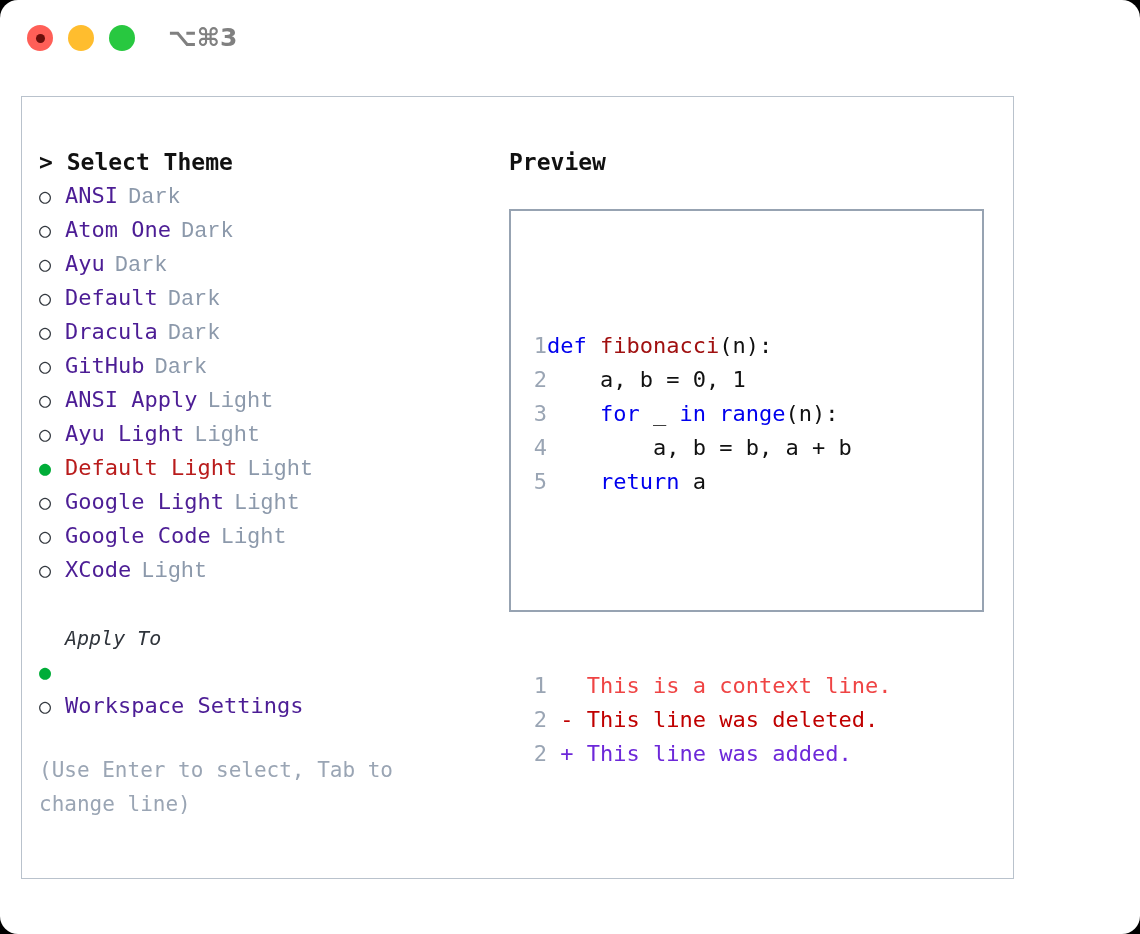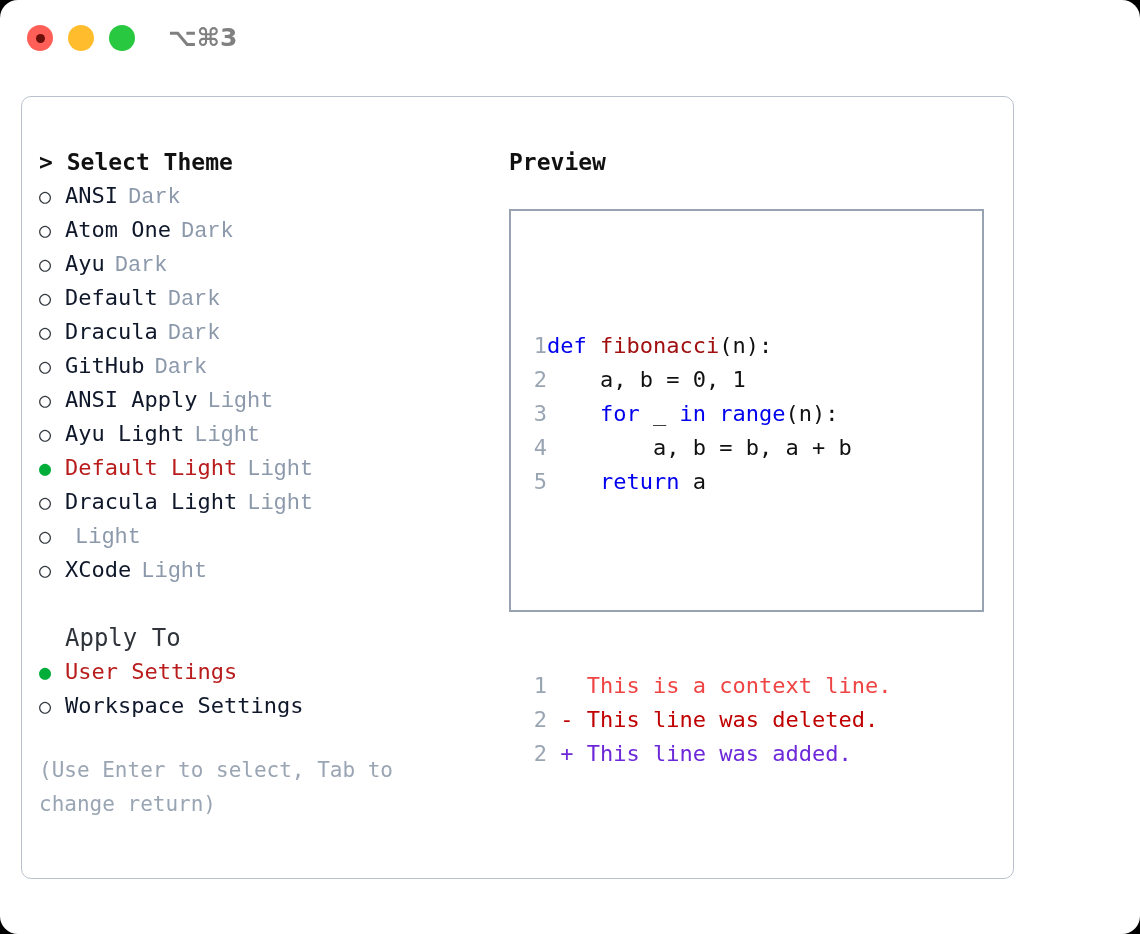--- a/index.html
+++ b/index.html
@@ -71,21 +71,21 @@
   }
 
   
   .frame {
     position: absolute;
     left: 21px;
     top: 96px;
     width: 993px;
     height: 783px;
     border: 1px solid #b9c2cc;
-    border-radius: 10px;
+    border-radius: 0;
     background: #ffffff;
     box-sizing: border-box;
   }
 
   
   .left-col {
     position: absolute;
     left: 17px;
     top: 48px;
     width: 440px;
@@ -110,35 +110,36 @@
   }
   .bullet {
     display: inline-block;
     width: 26px;
     flex: 0 0 26px;
     font-size: 20px;
     color: #33383f;
     white-space: pre;
   }
   .opt-row.selected .bullet { color: #00ad38; }
-  .opt-label { color: #0f172a; }
+  .opt-label { color: #4c1d95; }
   .opt-row.selected .opt-label { color: #b91c1c; }
   .opt-tag {
     color: #8c99ab;
     padding-left: 10px;
     font-family: Liberation Mono, monospace;
   }
 
   .group-label {
     height: 34px;
     line-height: 34px;
-    font-size: 24px;
+    font-size: 20px;
     color: #2f343b;
     padding-left: 26px;
     white-space: pre;
+    font-style: italic;
   }
 
   .spacer { height: 34px; }
 
   .hint {
     margin-top: 30px;
     font-size: 21px;
     line-height: 34px;
     color: #9aa5b4;
     width: 400px;
@@ -214,34 +215,34 @@
       <div id="theme-list">
           <div class="opt-row"><span class="bullet">○</span><span class="opt-label">ANSI</span><span class="opt-tag">Dark</span></div>
           <div class="opt-row"><span class="bullet">○</span><span class="opt-label">Atom One</span><span class="opt-tag">Dark</span></div>
           <div class="opt-row"><span class="bullet">○</span><span class="opt-label">Ayu</span><span class="opt-tag">Dark</span></div>
           <div class="opt-row"><span class="bullet">○</span><span class="opt-label">Default</span><span class="opt-tag">Dark</span></div>
           <div class="opt-row"><span class="bullet">○</span><span class="opt-label">Dracula</span><span class="opt-tag">Dark</span></div>
           <div class="opt-row"><span class="bullet">○</span><span class="opt-label">GitHub</span><span class="opt-tag">Dark</span></div>
           <div class="opt-row"><span class="bullet">○</span><span class="opt-label">ANSI Apply</span><span class="opt-tag">Light</span></div>
           <div class="opt-row"><span class="bullet">○</span><span class="opt-label">Ayu Light</span><span class="opt-tag">Light</span></div>
           <div class="opt-row selected"><span class="bullet">●</span><span class="opt-label">Default Light</span><span class="opt-tag">Light</span></div>
-          <div class="opt-row"><span class="bullet">○</span><span class="opt-label">Dracula Light</span><span class="opt-tag">Light</span></div>
-          <div class="opt-row"><span class="bullet">○</span><span class="opt-tag">Light</span></div>
+          <div class="opt-row"><span class="bullet">○</span><span class="opt-label">Google Light</span><span class="opt-tag">Light</span></div>
+          <div class="opt-row"><span class="bullet">○</span><span class="opt-label">Google Code</span><span class="opt-tag">Light</span></div>
           <div class="opt-row"><span class="bullet">○</span><span class="opt-label">XCode</span><span class="opt-tag">Light</span></div>
         </div>
 
       <div class="spacer"></div>
 
       <div class="group-label">Apply To</div>
       <div id="apply-list">
-          <div class="opt-row selected"><span class="bullet">●</span><span class="opt-label">User Settings</span></div>
+          <div class="opt-row selected"><span class="bullet">●</span></div>
           <div class="opt-row"><span class="bullet">○</span><span class="opt-label">Workspace Settings</span></div>
         </div>
 
-      <div class="hint">(Use Enter to select, Tab to change return)</div>
+      <div class="hint">(Use Enter to select, Tab to change line)</div>
     </div>
 
     <div class="right-col">
       <div class="preview-title">Preview</div>
       <div class="preview-box">
         <div class="code">
           <div id="code-block"><div class="code-line"><span class="ln">1</span><span class="kw">def </span><span class="fn">fibonacci</span><span class="plain">(n):</span></div><div class="code-line"><span class="ln">2</span><span class="plain">    a, b = 0, 1</span></div><div class="code-line"><span class="ln">3</span><span class="plain">    </span><span class="kw">for</span><span class="plain"> _ </span><span class="kw">in</span><span class="plain"> </span><span class="kw">range</span><span class="plain">(n):</span></div><div class="code-line"><span class="ln">4</span><span class="plain">        a, b = b, a + b</span></div><div class="code-line"><span class="ln">5</span><span class="plain">    </span><span class="kw">return</span><span class="plain"> a</span></div></div>
           <div class="blank-line"></div>
           <div id="diff-block"><div class="code-line"><span class="ln">1</span><span class="ctx">   This is a context line.</span></div><div class="code-line"><span class="ln">2</span><span class="del"> - This line was deleted.</span></div><div class="code-line"><span class="ln">2</span><span class="add"> + This line was added.</span></div></div>
         </div>

